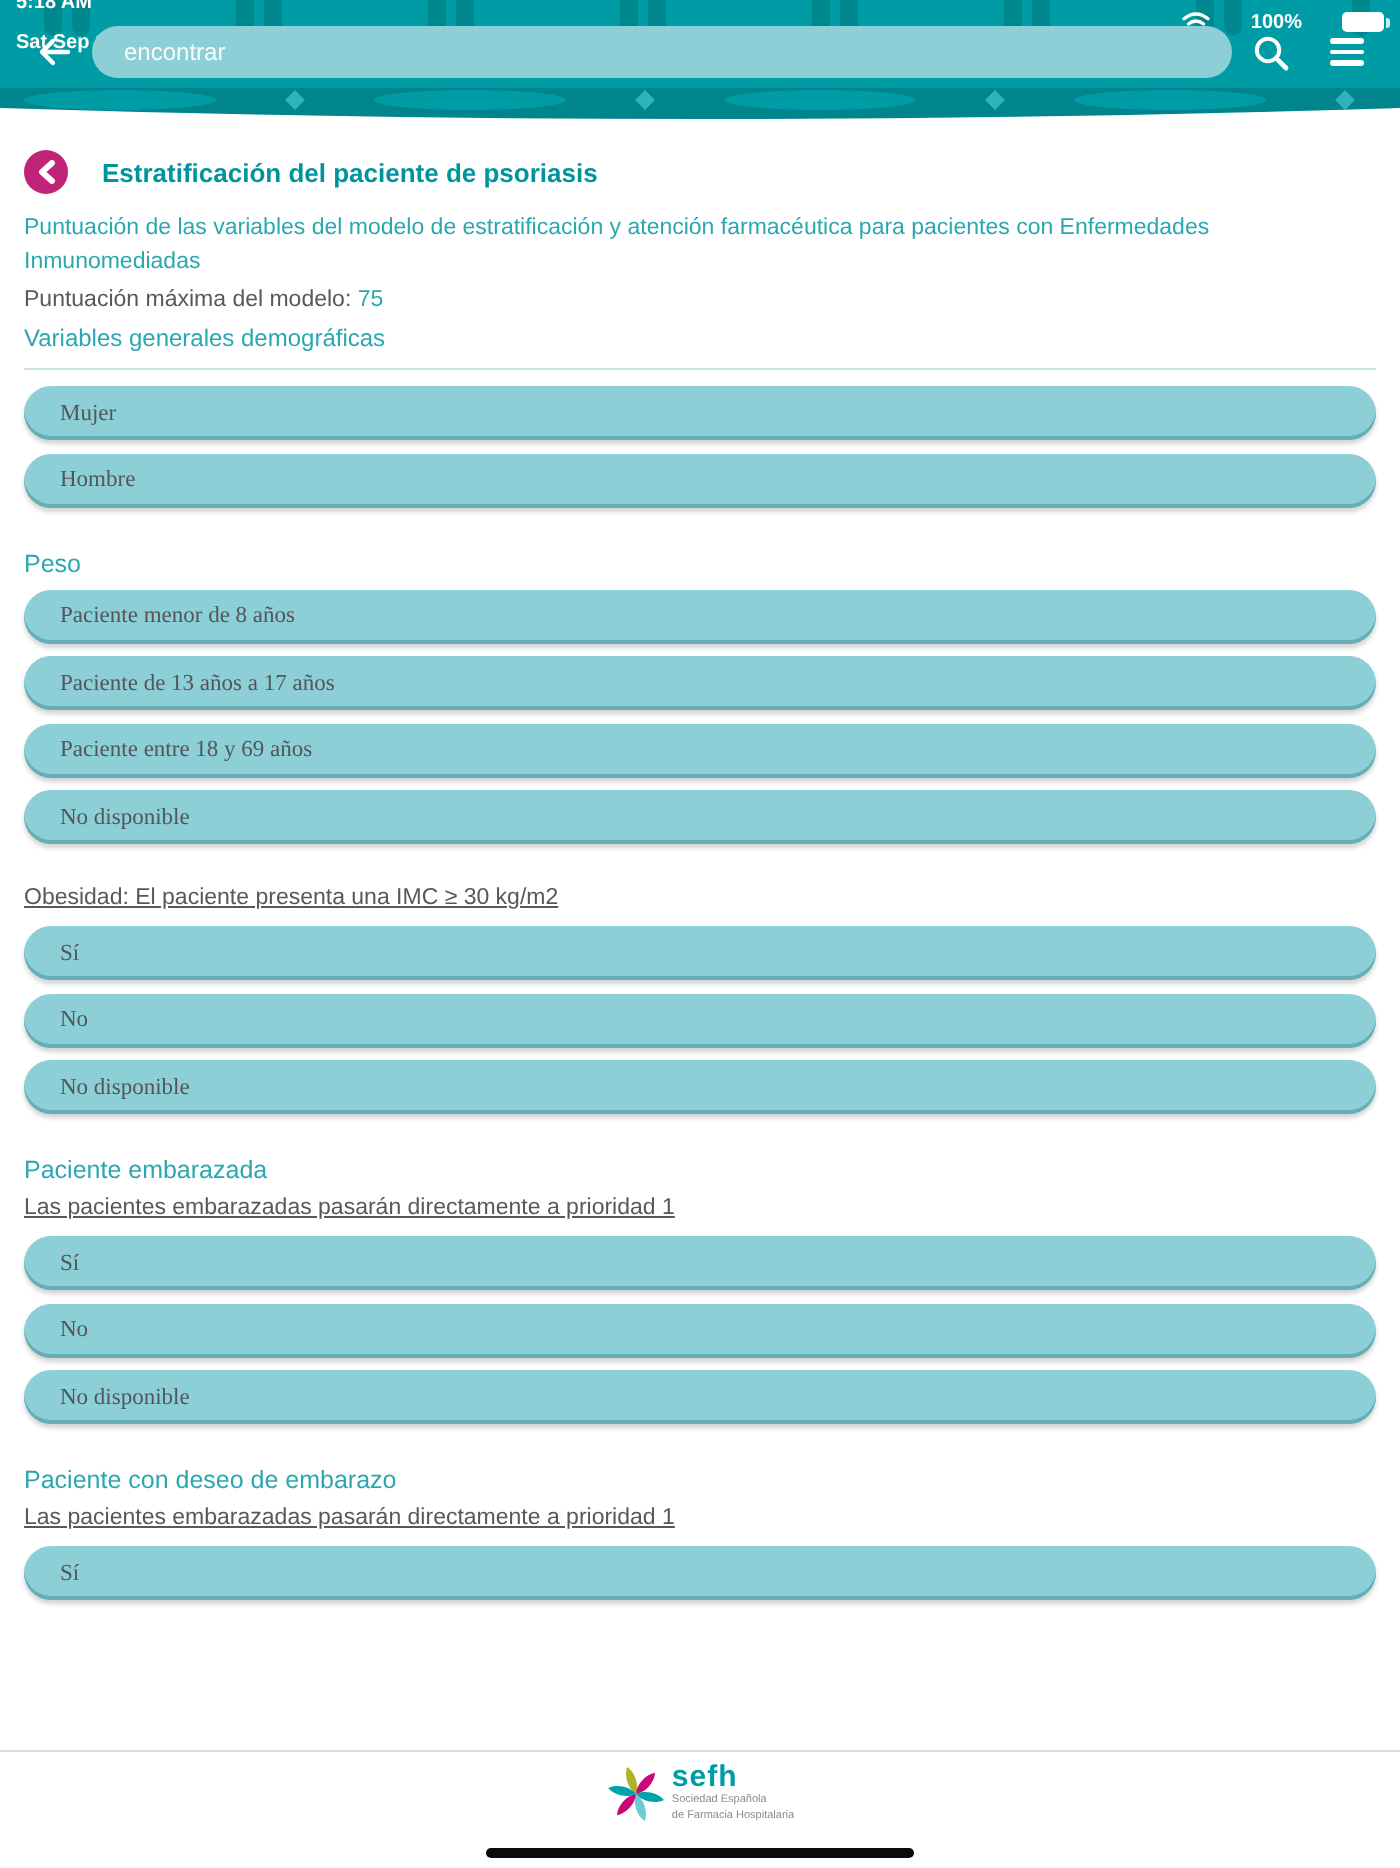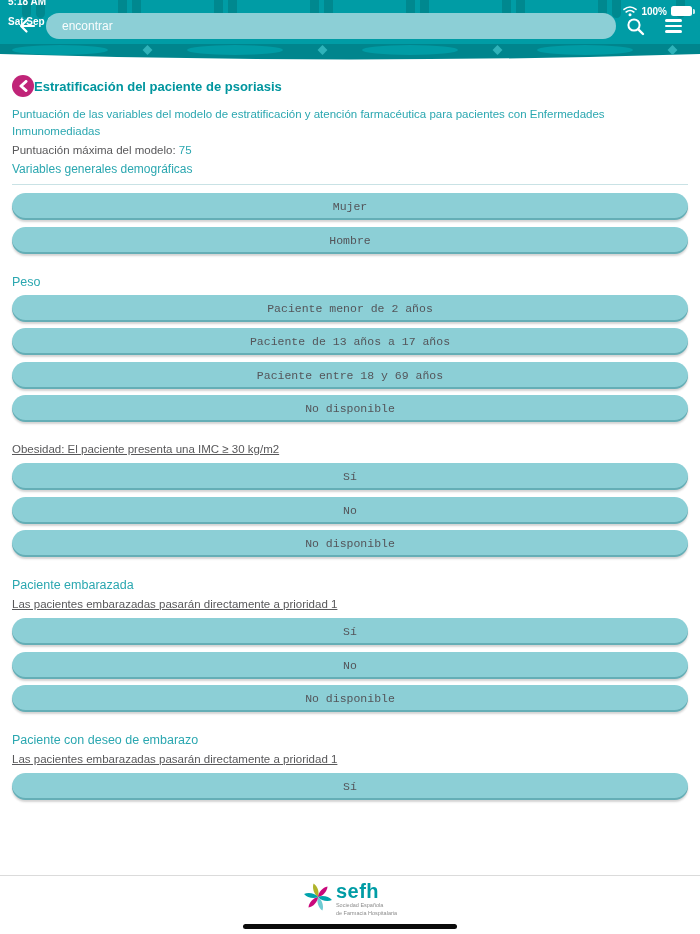--- a/index.html
+++ b/index.html
@@ -12,66 +12,66 @@
   html,body{width:700px; height:934px; overflow:hidden;}
   body{font-family:"Liberation Sans", sans-serif; background:#fff; position:relative;}
 
   
   .header{position:relative; height:62px; width:700px;}
   .header-deco{position:absolute; top:0; left:0; z-index:0;}
   .status-row{position:absolute; top:0; left:0; right:0; height:20px; z-index:2;
     display:flex; align-items:center; padding:2px 8px 0 8px;
     color:#fff; font-size:10px; font-weight:bold;}
   .status-left{display:flex; gap:9px;flex-direction:column;}
-  .status-right{margin-left:auto; display:flex; align-items:center; gap:4px;text-align:right;}
+  .status-right{margin-left:auto; display:flex; align-items:center; gap:20px;text-align:right;}
   .battery{width:21px; height:10px; background:#fff; border-radius:2.5px; position:relative;}
   .battery:after{content:""; position:absolute; right:-3px; top:2.5px; width:2px; height:5px;
     background:rgba(255,255,255,.8); border-radius:0 1.5px 1.5px 0;}
   .nav-row{position:absolute; top:12px; left:0; right:0; height:28px; z-index:2;
     display:flex; align-items:center; padding:0 8px;}
   .back-arrow-btn{width:38px; height:28px; background:none; border:none; cursor:pointer;
     display:flex; align-items:center; justify-content:center;}
   .search-input{flex:1; height:26px; border:none; outline:none; background:var(--teal-light);
     border-radius:13px; padding:0 16px; font-size:12px; color:#fff;
     font-family:"Liberation Sans", sans-serif;}
   .search-input::placeholder{color:rgba(255,255,255,.95); opacity:1;}
   .icon-btn{width:38px; height:28px; background:none; border:none; cursor:pointer;
     display:flex; align-items:center; justify-content:center;}
   .burger{display:flex; flex-direction:column; gap:3px;}
   .burger span{display:block; width:17px; height:2.6px; background:#fff; border-radius:2px;}
 
   
   .content{position:relative; padding:0 12px; z-index:1;}
-  .title-row{display:flex; align-items:center; margin-top:13px;}
+  .title-row{display:flex; align-items:center; gap:17px; margin-top:13px;}
   .back-badge{width:22px; height:22px; min-width:22px; border-radius:50%;
     background:var(--magenta); border:none; cursor:pointer;
     display:flex; align-items:center; justify-content:center;}
   .page-title{font-size:13px; font-weight:bold; color:var(--title-teal);}
   .intro{margin-top:9px; font-size:11.5px; line-height:16.5px; color:var(--teal-text); max-width:660px;}
   .score-line{margin-top:5px; font-size:11.5px; color:var(--gray-text);}
   .score-value{color:var(--teal-text);}
   .group-title{margin-top:6px; font-size:12px; color:var(--teal-text);}
   .divider{margin-top:8px; height:1px; background:var(--divider);}
 
   .var-section{margin-top:21px;}
   .var-section:first-of-type{margin-top:8px;}
   .sec-label{font-size:12.5px; font-weight:400; color:var(--teal-text); margin-bottom:6px;}
   .sec-desc{font-size:11.5px; color:var(--gray-text); margin-bottom:8px;text-decoration:underline;}
-  .pill{display:block; width:100%; height:27px; margin-bottom:6.5px; text-align:center;
+  .pill{display:block; width:100%; height:27px; margin-bottom:6.5px; text-align:left;
     padding:0 18px; font-size:11.5px; color:#54555A; background:var(--teal-light);
     border:none; border-radius:13.5px; cursor:pointer;
-    font-family:Liberation Mono, monospace;
+    font-family:Liberation Serif, serif;
     box-shadow: inset 0 -2px 0 rgba(0,90,100,.28), 0 2px 2px rgba(60,60,60,.22);}
 
   
   .footer{position:absolute; left:0; bottom:0; width:700px; height:59px; background:#fff;
     border-top:1px solid #DBDBDB; z-index:3;}
   .logo-wrap{display:flex; justify-content:center; align-items:flex-start; gap:3px; margin-top:5px;}
   .logo-textcol{display:flex; flex-direction:column; line-height:1;}
-  .logo-name{font-size:20px; font-weight:bold; color:var(--teal); letter-spacing:.5px;}
+  .logo-name{font-size:15px; font-weight:bold; color:var(--teal); letter-spacing:.5px;}
   .logo-tag{font-size:5.5px; color:#8C8C8C; line-height:6.5px; margin-top:1px;}
   .home-indicator{position:absolute; left:50%; transform:translateX(-50%); bottom:5px;
     width:214px; height:5px; border-radius:2.5px; background:#0B0B0B; cursor:grab;}
 </style>
 </head>
 <body>
 
 <div class="header">
   <svg class="header-deco" width="700" height="64" viewBox="0 0 700 64">
     <rect x="0" y="0" width="700" height="47" fill="#009CA5"></rect>
@@ -171,21 +171,21 @@
   <button class="pill">Mujer</button>
 
   <button class="pill">Hombre</button>
 </div>
   </section>
 
   <section class="var-section">
     <h3 class="sec-label">Peso</h3>
 
     <div class="options">
-  <button class="pill">Paciente menor de 2 años</button>
+  <button class="pill">Paciente menor de 8 años</button>
 
   <button class="pill">Paciente de 13 años a 17 años</button>
 
   <button class="pill">Paciente entre 18 y 69 años</button>
 
 
   <button class="pill">No disponible</button>
 </div>
   </section>
 

